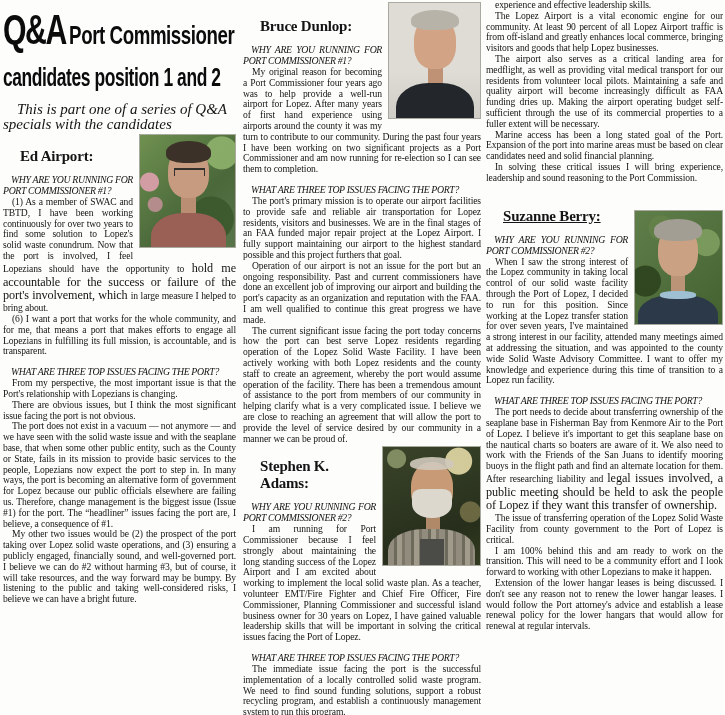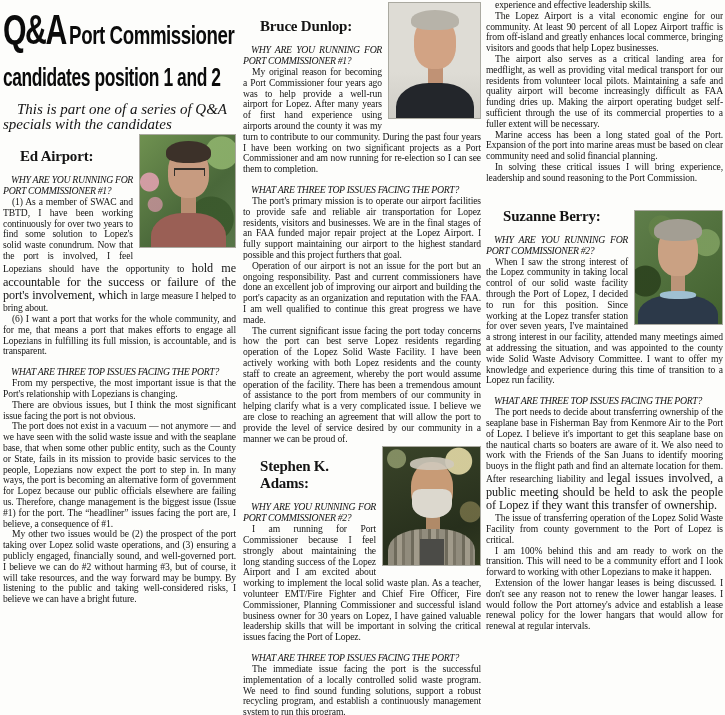--- a/index.html
+++ b/index.html
@@ -31,21 +31,21 @@
   .name { font-size:15px; font-weight:bold; margin:14px 0 6px 17px; letter-spacing:-0.2px; }
   .col1 .name { margin-top:16px; }
   .q  { font-style:italic; font-weight:normal; font-size:9.8px; line-height:11px;
         letter-spacing:-0.35px; text-indent:8px; text-align:justify; margin:9px 16px 1px 0; }
   p.b { font-size:9.6px; line-height:10.8px; letter-spacing:-0.1px;
         text-align:justify; text-indent:9px; margin:0; }
   .md { font-size:10.8px; line-height:12.2px; }
   .lg { font-size:12.2px; line-height:13.8px; }
   span.lg { font-size:12.2px; }
   .noindent { text-indent:0; }
-  .gap-top { margin-top:14px; }
+  .gap-top { margin-top:14px;text-decoration:underline; }
 
   
   .photo { float:right; position:relative; overflow:hidden;
            border:1px solid #aaa9a0; margin:2px 0 4px 6px; background:#999; }
   .photo div { position:absolute; }
   .ph-bg { inset:0; }
   .ph-neck  { background:#b98e72; }
   .ph-head  { border-radius:46% 46% 42% 42%; }
   .ph-hair  { border-radius:50% 50% 38% 38%; }
   .ph-shirt { border-radius:42% 42% 0 0 / 68% 68% 0 0; }
@@ -165,21 +165,21 @@
   <p class="b">I am running for Port Commissioner because I feel strongly about maintaining the long standing success of the Lopez Airport and I am excited about working to implement the local solid waste plan.  As a teacher, volunteer EMT/Fire Fighter and Chief Fire Officer, Fire Commissioner, Planning Commissioner and successful island business owner for 30 years on Lopez, I have gained valuable leadership skills that will be important in solving the critical issues facing the Port of Lopez.</p>
   <h3 class="q">WHAT ARE THREE TOP ISSUES FACING THE PORT?</h3>
   <p class="b">The immediate issue facing the port is the successful implementation of a locally controlled solid waste program. We need to find sound funding solutions, support a robust recycling program, and establish a continuously management system to run this program.</p>
   <p class="b">Creating a successful locally controlled solid waste program will require a Port Commissioner with strong community</p>
 </div>
 
 <div class="col col3">
   <p class="b noindent" style="margin-top:0">experience and effective leadership skills.</p>
   <p class="b">The Lopez Airport is a vital economic engine for our community. At least 90 percent of all Lopez Airport traffic is from off-island and greatly enhances local commerce, bringing visitors and goods that help Lopez businesses.</p>
   <p class="b">The airport also serves as a critical landing area for medflight, as well as providing vital medical transport for our residents from volunteer local pilots.  Maintaining a safe and quality airport will become increasingly difficult as FAA funding dries up.  Making the airport operating budget self-sufficient through the use of its commercial properties to a fuller extent will be necessary.</p>
-  <p class="b">Marine access has been a long stated goal of the Port. Expansion of the port into marine areas must be based on clear community need and solid financial planning.</p>
+  <p class="b">Marine access has been a long stated goal of the Port. Expansion of the port into marine areas must be based on clear candidates need and solid financial planning.</p>
   <p class="b">In solving these critical issues I will bring experience, leadership and sound reasoning to the Port Commission.</p>
 
   <div class="photo" id="photo-berry" style="margin-top:26px">
     <div class="ph-bg"></div>
     <div class="ph-neck"></div>
     <div class="ph-shirt"></div>
     <div class="ph-collar"></div>
     <div class="ph-head"></div>
     <div class="ph-hair"></div>
   </div>

